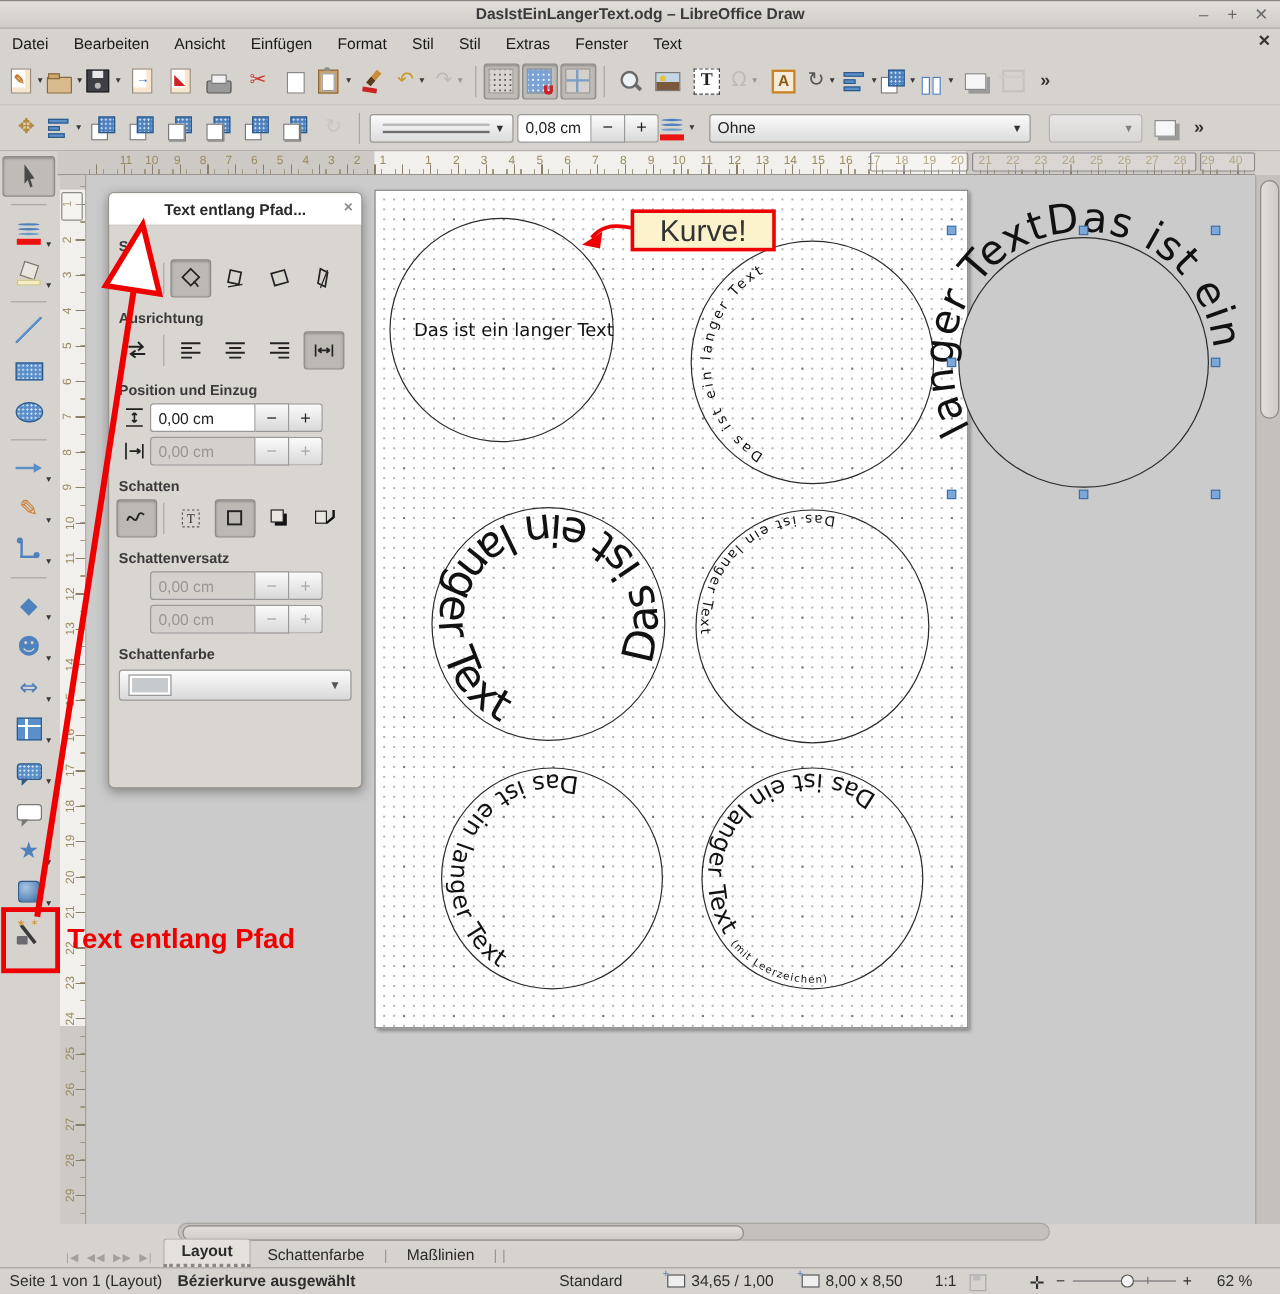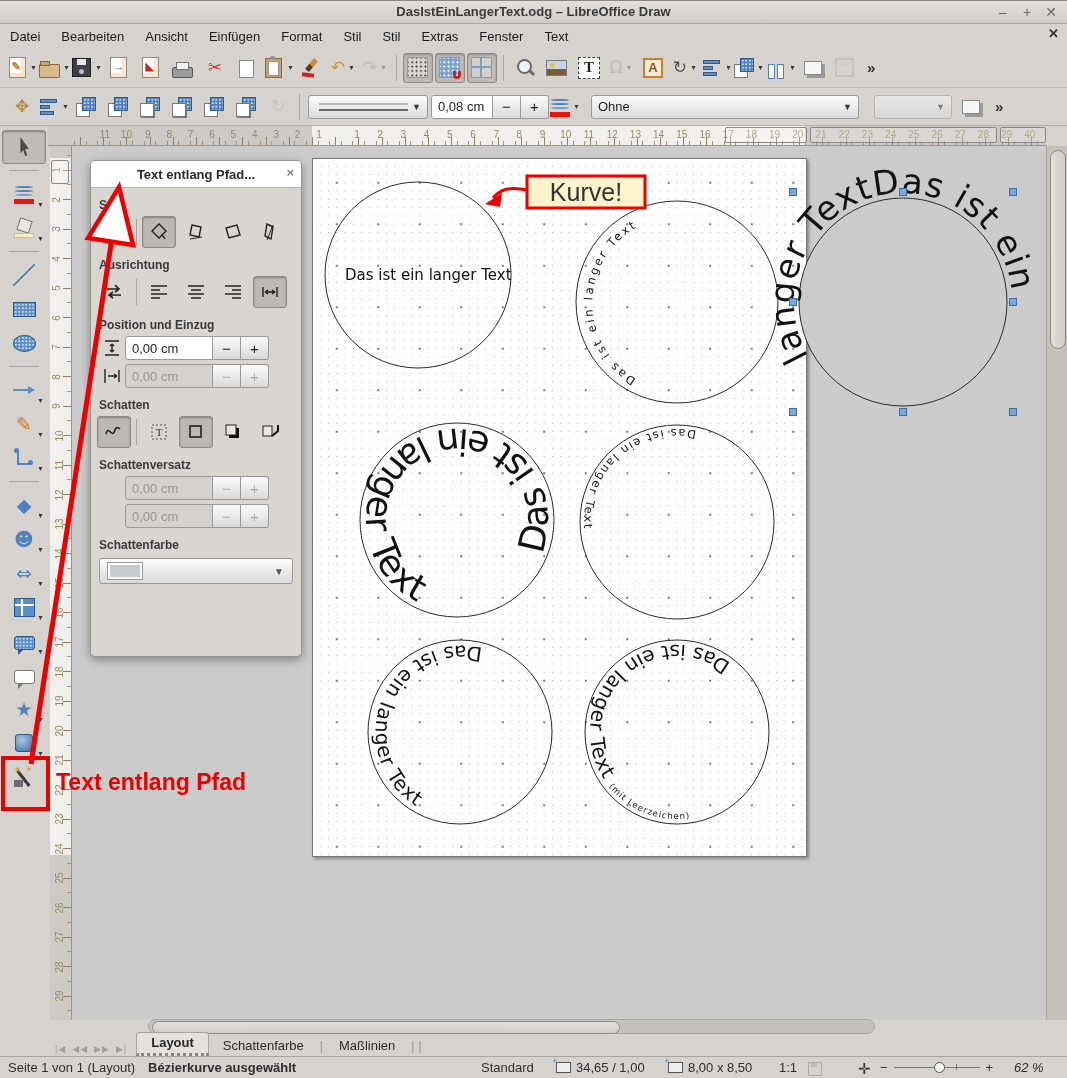--- a/index.html
+++ b/index.html
@@ -605,28 +605,28 @@
     <span class="tab active">Layout</span>
     <span class="tab">Schattenfarbe</span>
     <span class="tab-sep">|</span>
     <span class="tab">Maßlinien</span>
     <span class="tab-sep">|</span>
     <span class="tab-sep">|</span>
   </div>
 <div id="statusbar">
   <span class="st" style="left:8px;">Seite 1 von 1 (Layout)</span>
   <span class="st" style="left:148px;font-weight:bold;">Bézierkurve ausgewählt</span>
-  <span class="st" style="left:481px;">Standard</span>
+  <span class="st" style="left:466px;">Standard</span>
   <span class="st" style="left:556px;"><i class="st-icon"></i><span>34,65 / 1,00</span></span>
   <span class="st" style="left:668px;"><i class="st-icon"></i><span>8,00 x 8,50</span></span>
   <span class="st" style="left:779px;">1:1</span>
   <span class="st" style="left:808px;top:5px;"><i class="st-floppy"></i></span>
   <span class="st" style="left:858px;font-size:15px;">✛</span>
   <span class="st" style="left:880px;">−<span class="zoom-track"><span class="zoom-thumb"></span><span class="zoom-tick"></span></span>+</span>
-  <span class="st" style="left:1014px;font-style:italic;">62 %</span>
+  <span class="st" style="left:1014px;">62 %</span>
 </div>
 
 <div id="dialog">
   <div id="dlg-title">
     <span>Text entlang Pfad...</span>
     <span id="dlg-close">×</span>
   </div>
   <div class="dlg-label">Stil</div>
   <div class="dlg-row" id="row-stil">
       <span class="dlgbtn">

